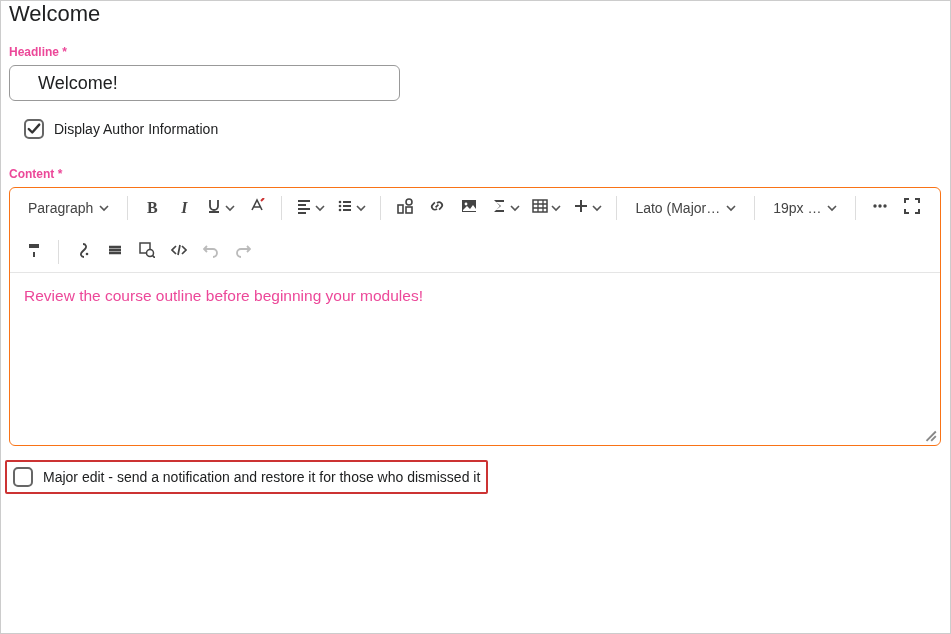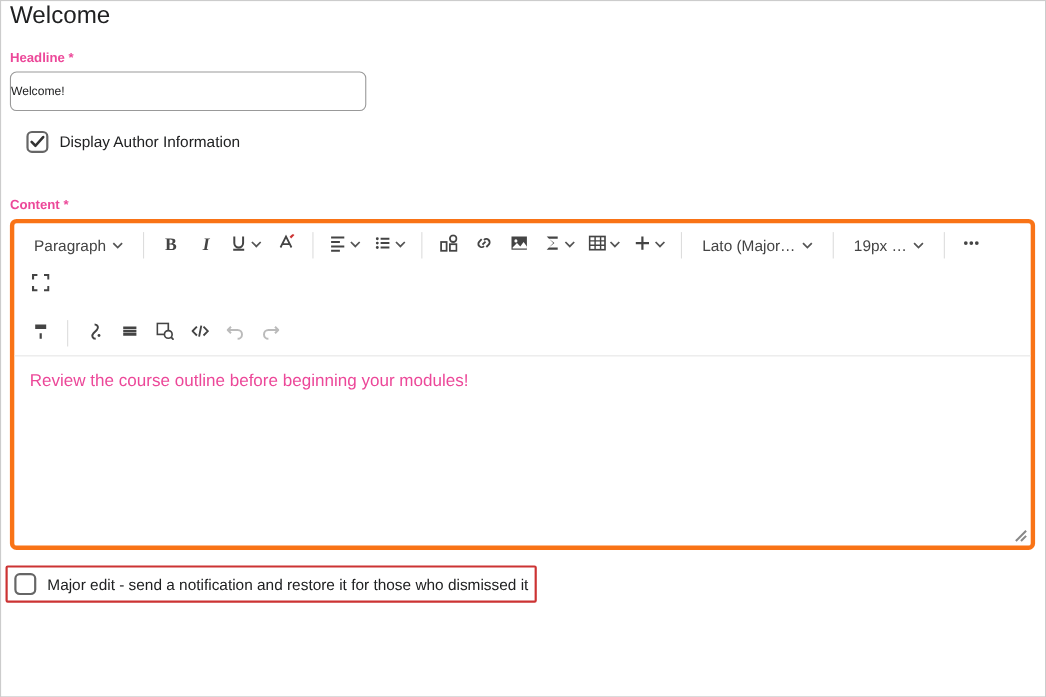--- a/index.html
+++ b/index.html
@@ -31,33 +31,33 @@
   }
   .field-label {
     font-size: 12px;
     font-weight: 600;
     margin: 0 0 6px 8px;
     color: #ec4899;
   }
   .headline-input {
     display: block;
     margin: 0 0 18px 8px;
-    width: 324px;
+    width: 391px;
     height: 36px;
     border: 1px solid #999;
     border-radius: 6px;
-    padding: 0 0;
-    font-size: 11px;
+    padding: 0 28px;
+    font-size: 18px;
     color: #202122;
   }
   .checkbox-row {
     display: flex;
     align-items: center;
     gap: 10px;
-    margin: 0 0 40px 8px;
+    margin: 0 0 28px 8px;
     padding-left: 15px;
   }
   .checkbox-row.highlighted {
     margin: 14px 0 0 4px;
     padding: 5px 6px;
     border: 2px solid #c33;
     border-radius: 2px;
     width: fit-content;
   }
   .d2l-checkbox {
@@ -72,21 +72,21 @@
     flex-shrink: 0;
   }
   .d2l-checkbox.checked svg { display: block; }
   .d2l-checkbox svg { display: none; width: 14px; height: 14px; }
   .checkbox-label {
     font-size: 14px;
     color: #202122;
   }
   .editor-box {
     margin: 6px 8px 0 8px;
-    border: 4px solid #f97316;
+    border: 1px solid #f97316;
     border-radius: 6px;
     width: 932px;
     position: relative;
   }
   .toolbar {
     display: flex;
     flex-wrap: wrap;
     align-items: center;
     padding: 6px 10px;
     row-gap: 8px;

